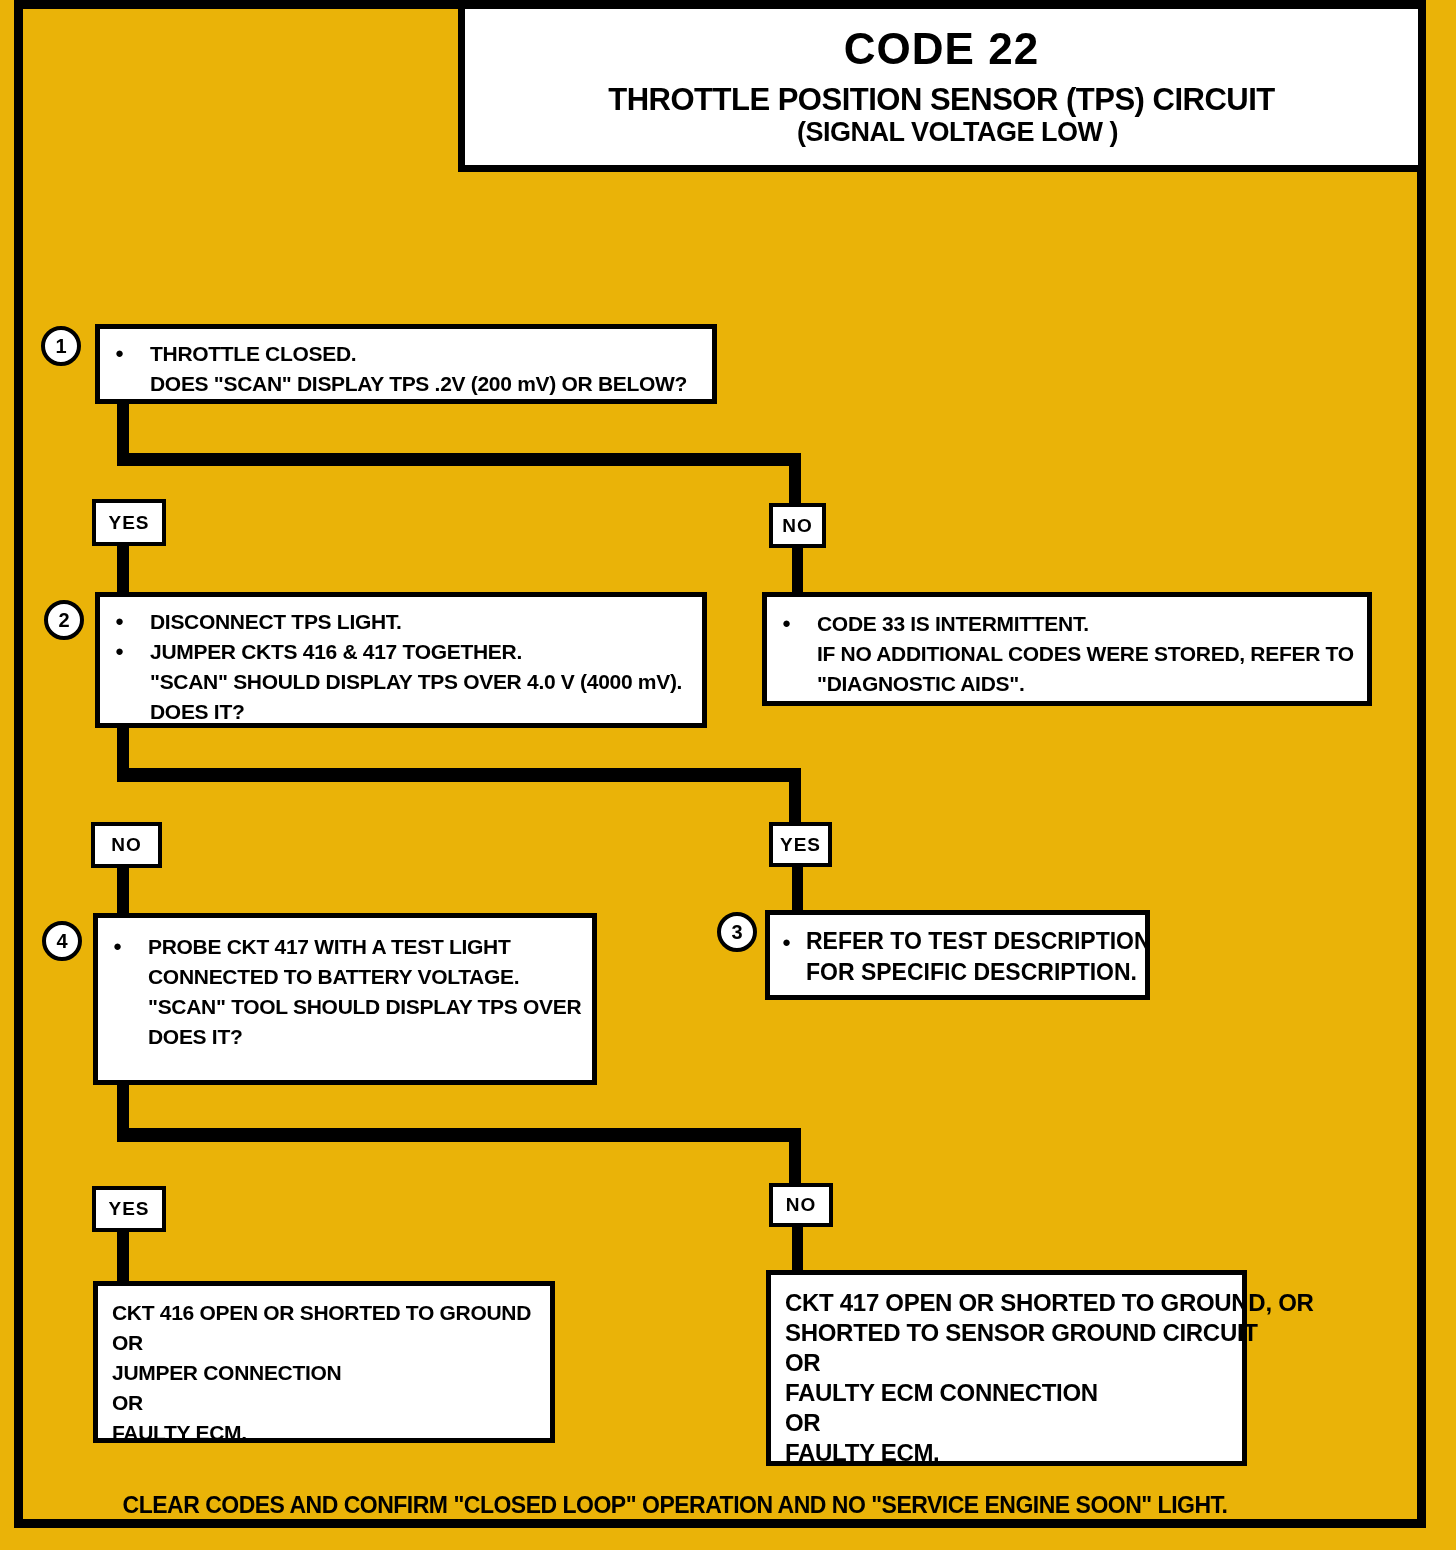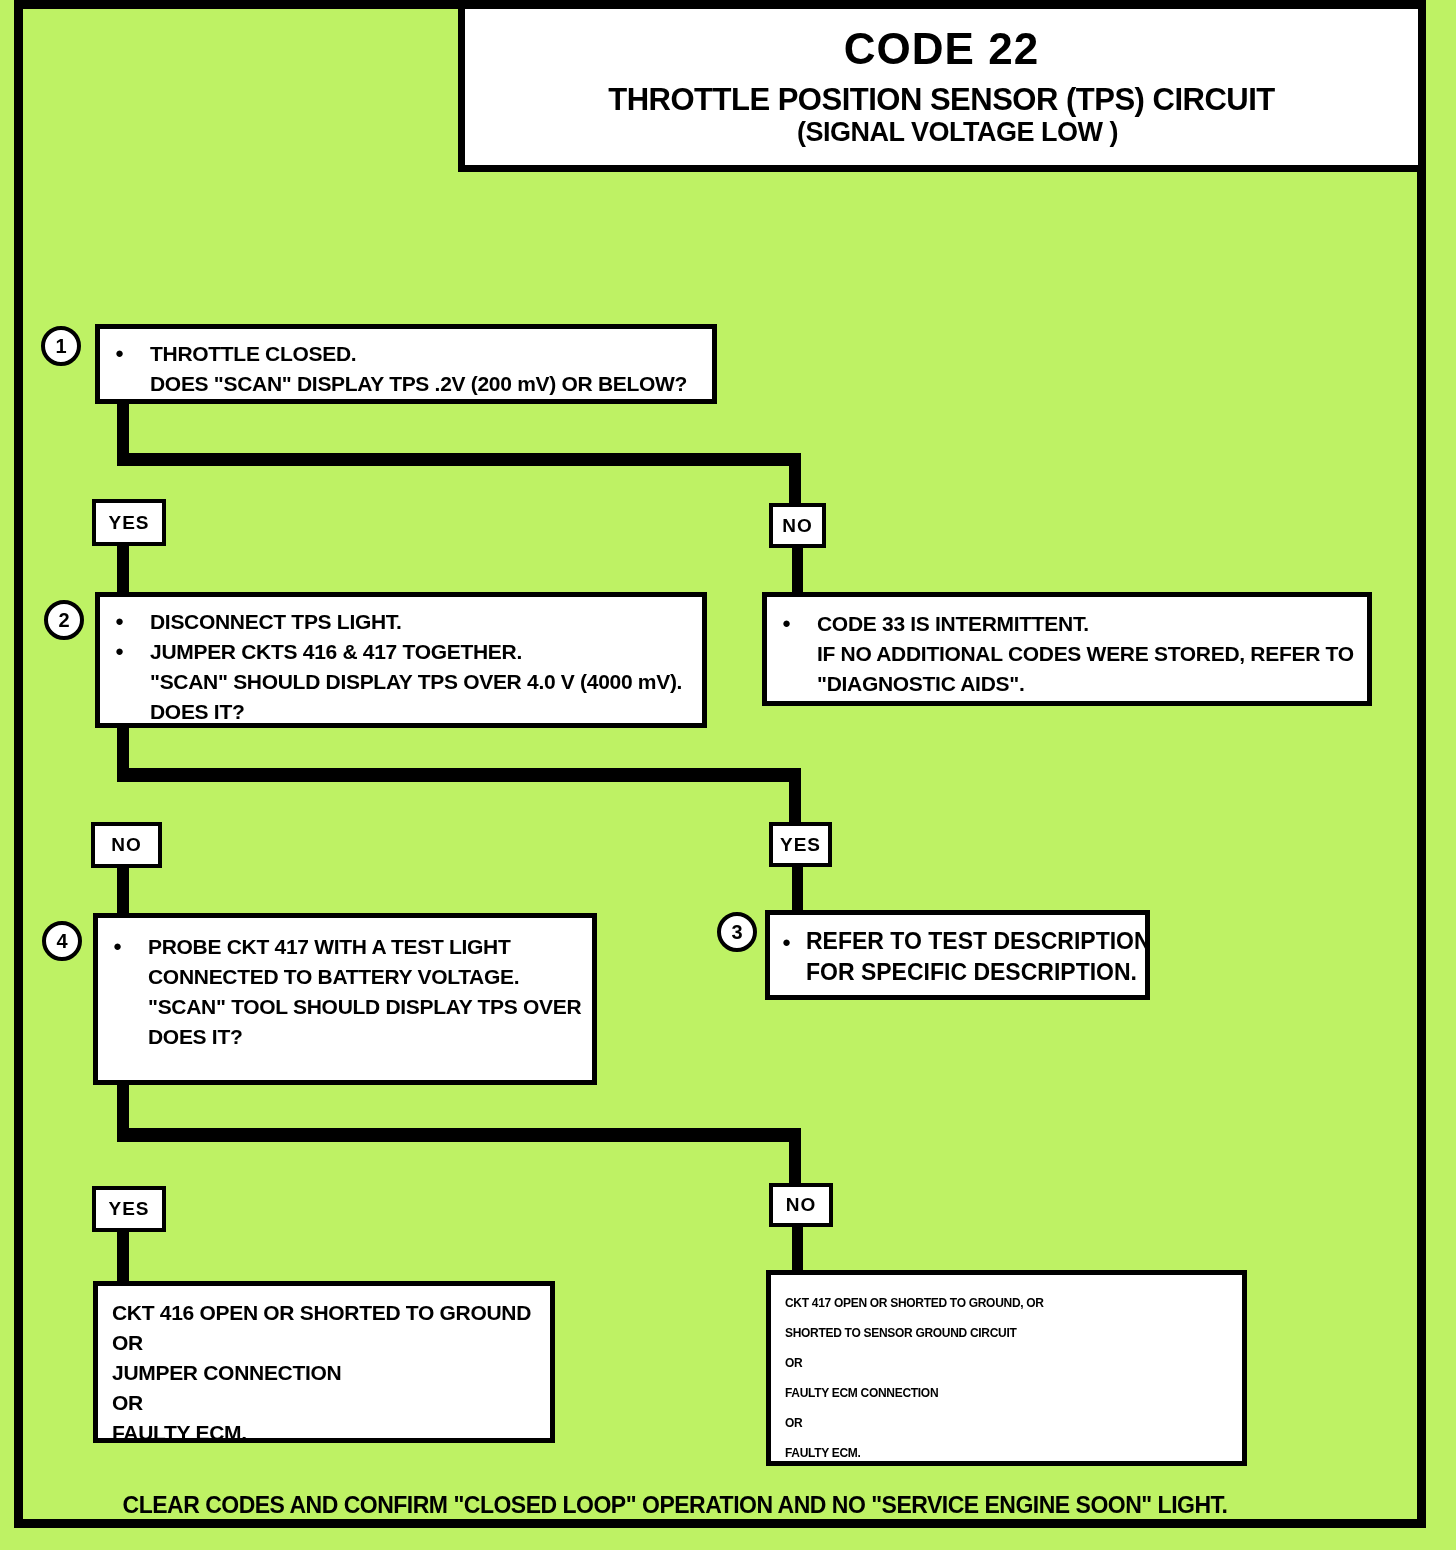--- a/index.html
+++ b/index.html
@@ -1,17 +1,17 @@
 <!DOCTYPE html>
 <html><head>
 <meta charset="utf-8">
 <style>
   html,body { margin:0; padding:0; background:#fff; }
   .canvas {
-    position:relative; width:1456px; height:1550px; background:#bef264;
+    position:relative; width:1456px; height:1550px; background:#eab308;
     font-family:"Liberation Sans", sans-serif; color:#000; overflow:hidden;
   }
   .frame {
     position:absolute; left:14px; top:0; width:1412px; height:1528px;
     border:9px solid #000; box-sizing:border-box;
   }
   .titlebox {
     position:absolute; left:458px; top:0; width:967px; height:172px;
     border:7px solid #000; border-top-width:9px; box-sizing:border-box;
     background:#fff; text-align:center; z-index:2; padding-top:16px;
@@ -24,21 +24,21 @@
     position:absolute; border:5px solid #000; box-sizing:border-box;
     background:#fff; z-index:2;
   }
   .ln {
     position:relative; padding-left:50px; padding-right:8px;
     font-weight:bold; font-size:21px; line-height:30px;
     white-space:nowrap; letter-spacing:-0.3px;
   }
   .ln .bullet { position:absolute; left:15px; top:-1px; font-size:15px; }
   .plain { padding-left:14px; }
-  .r417 .ln { font-size:12px; }
+  .r417 .ln { font-size:24px; }
   .step3txt .ln { font-size:23px; line-height:31px; letter-spacing:0; padding-left:36px; }
   .step3txt .ln .bullet { left:12px; top:0; }
 
   .circle {
     position:absolute; width:40px; height:40px; border:4px solid #000;
     border-radius:50%; box-sizing:border-box; background:#fff; z-index:2;
     display:flex; align-items:center; justify-content:center;
     font-size:20px; font-weight:bold;
   }
   .branch {

